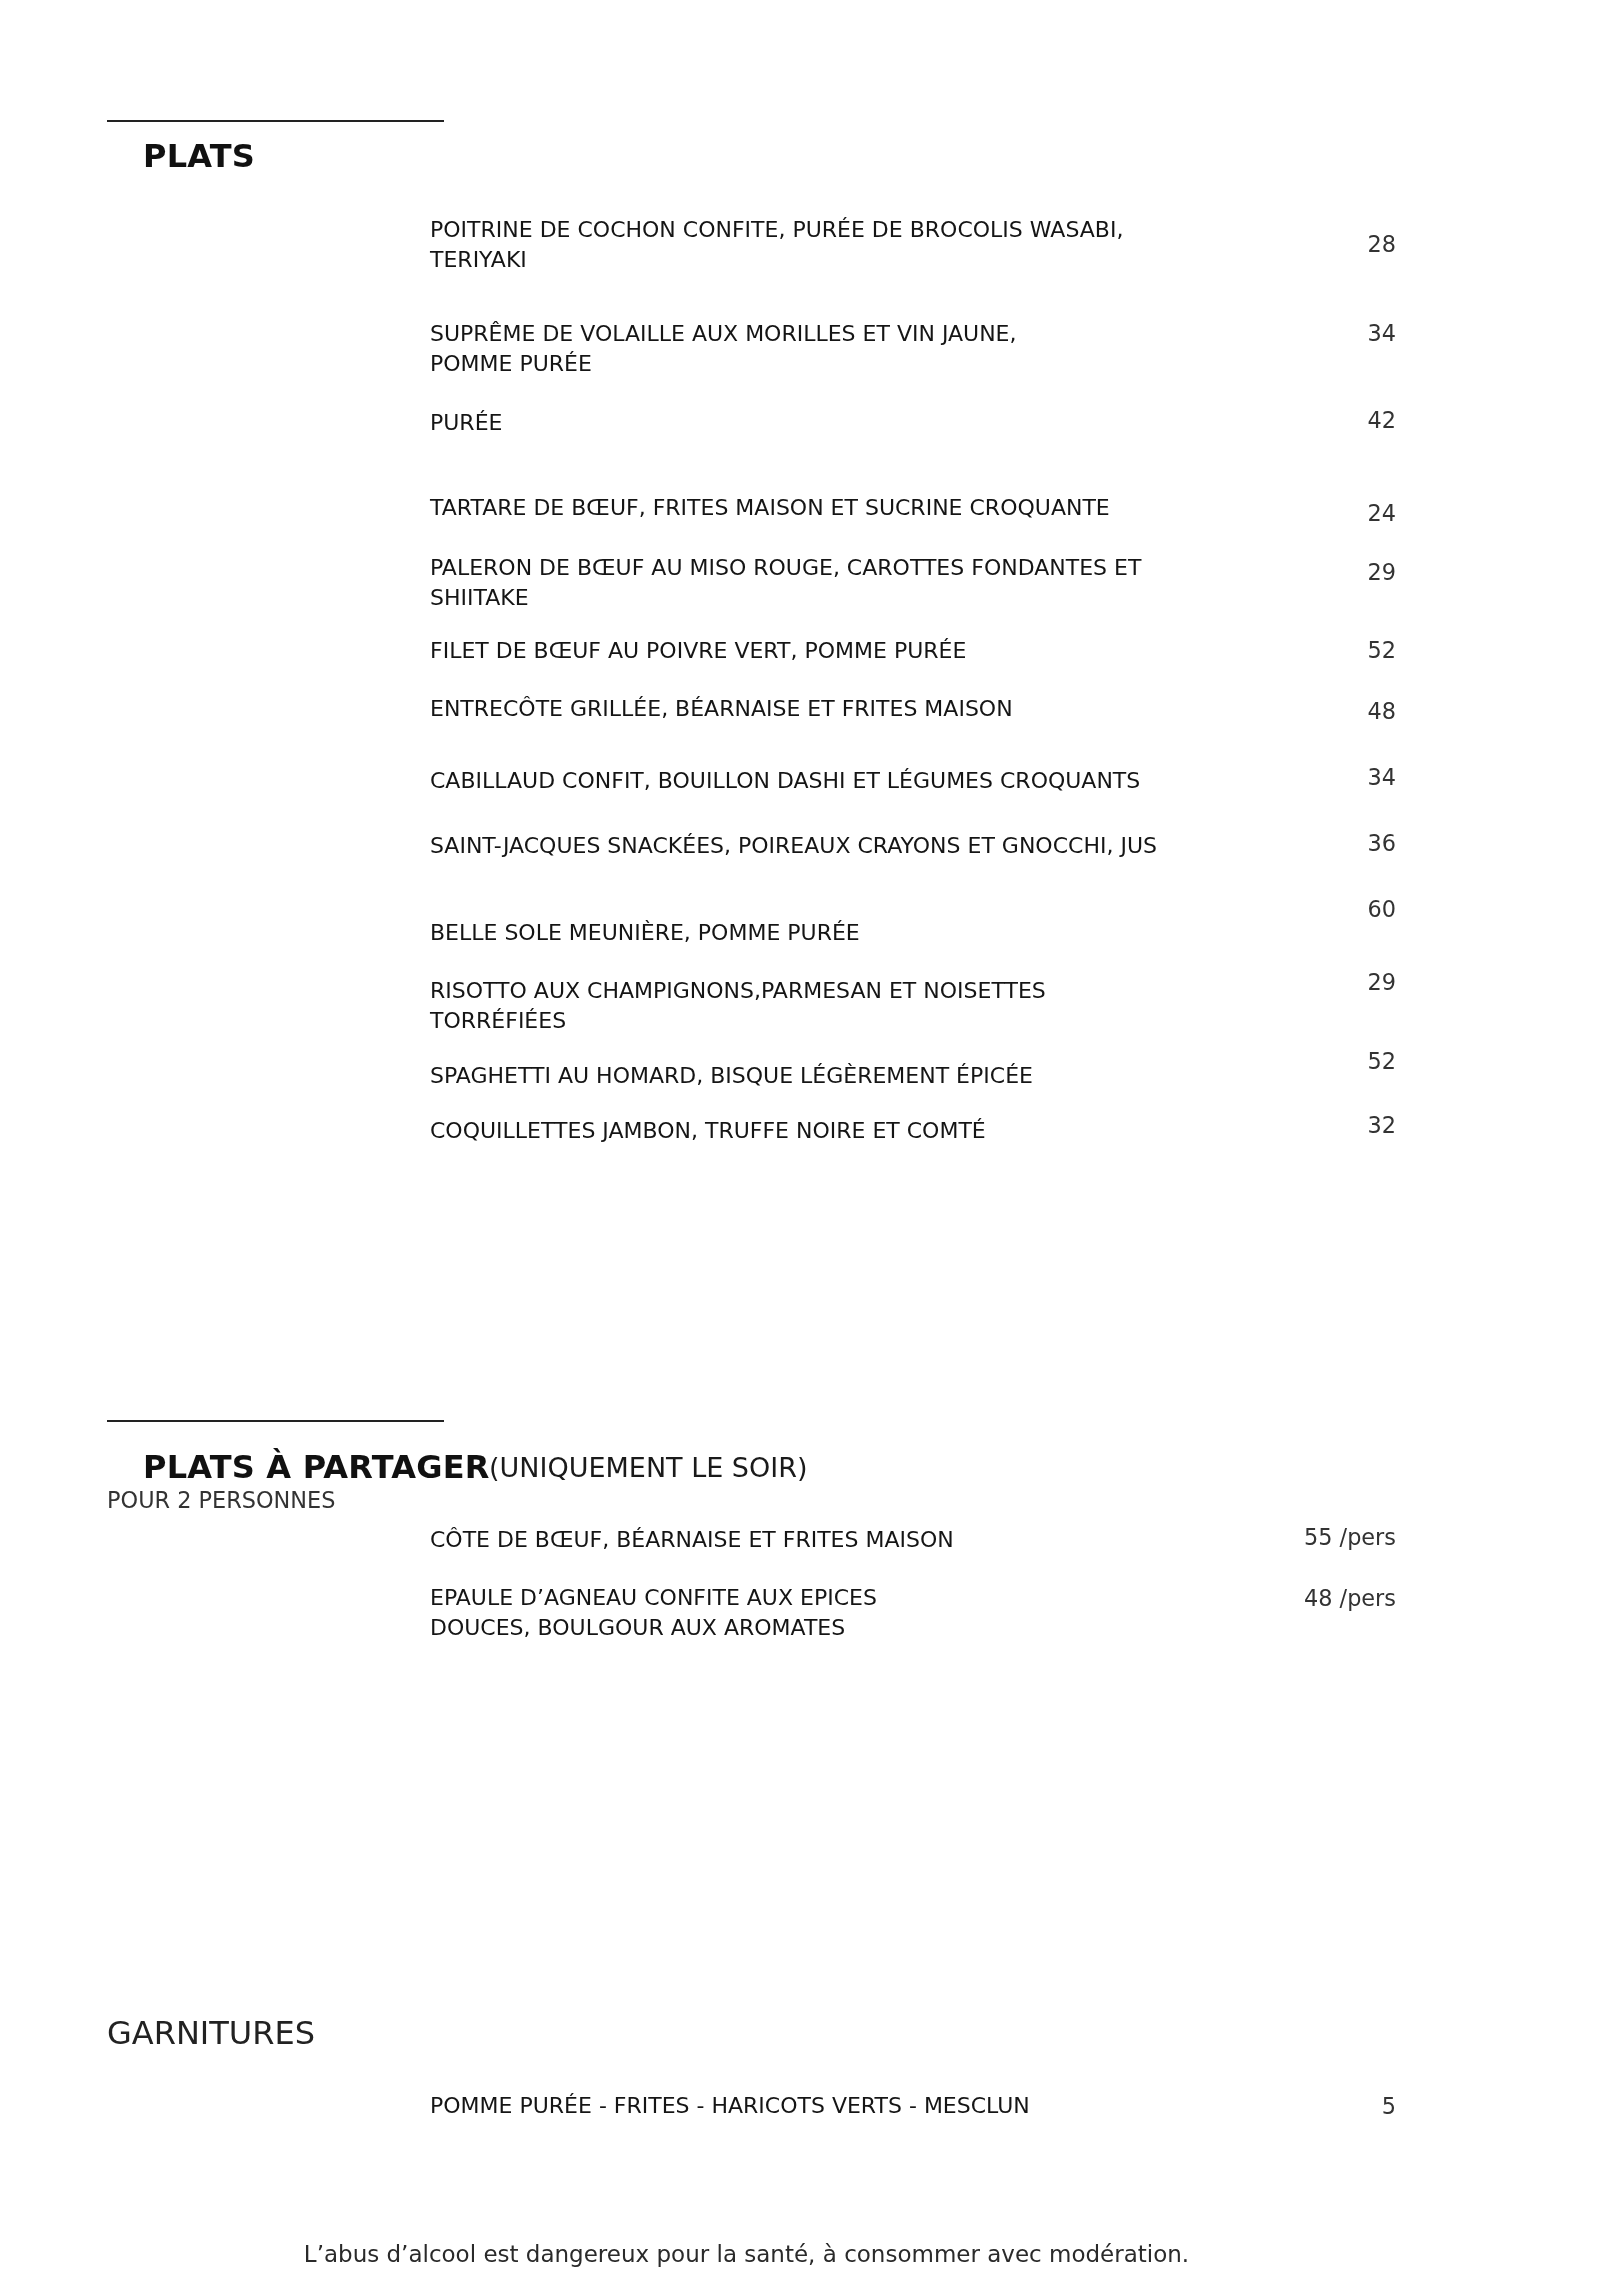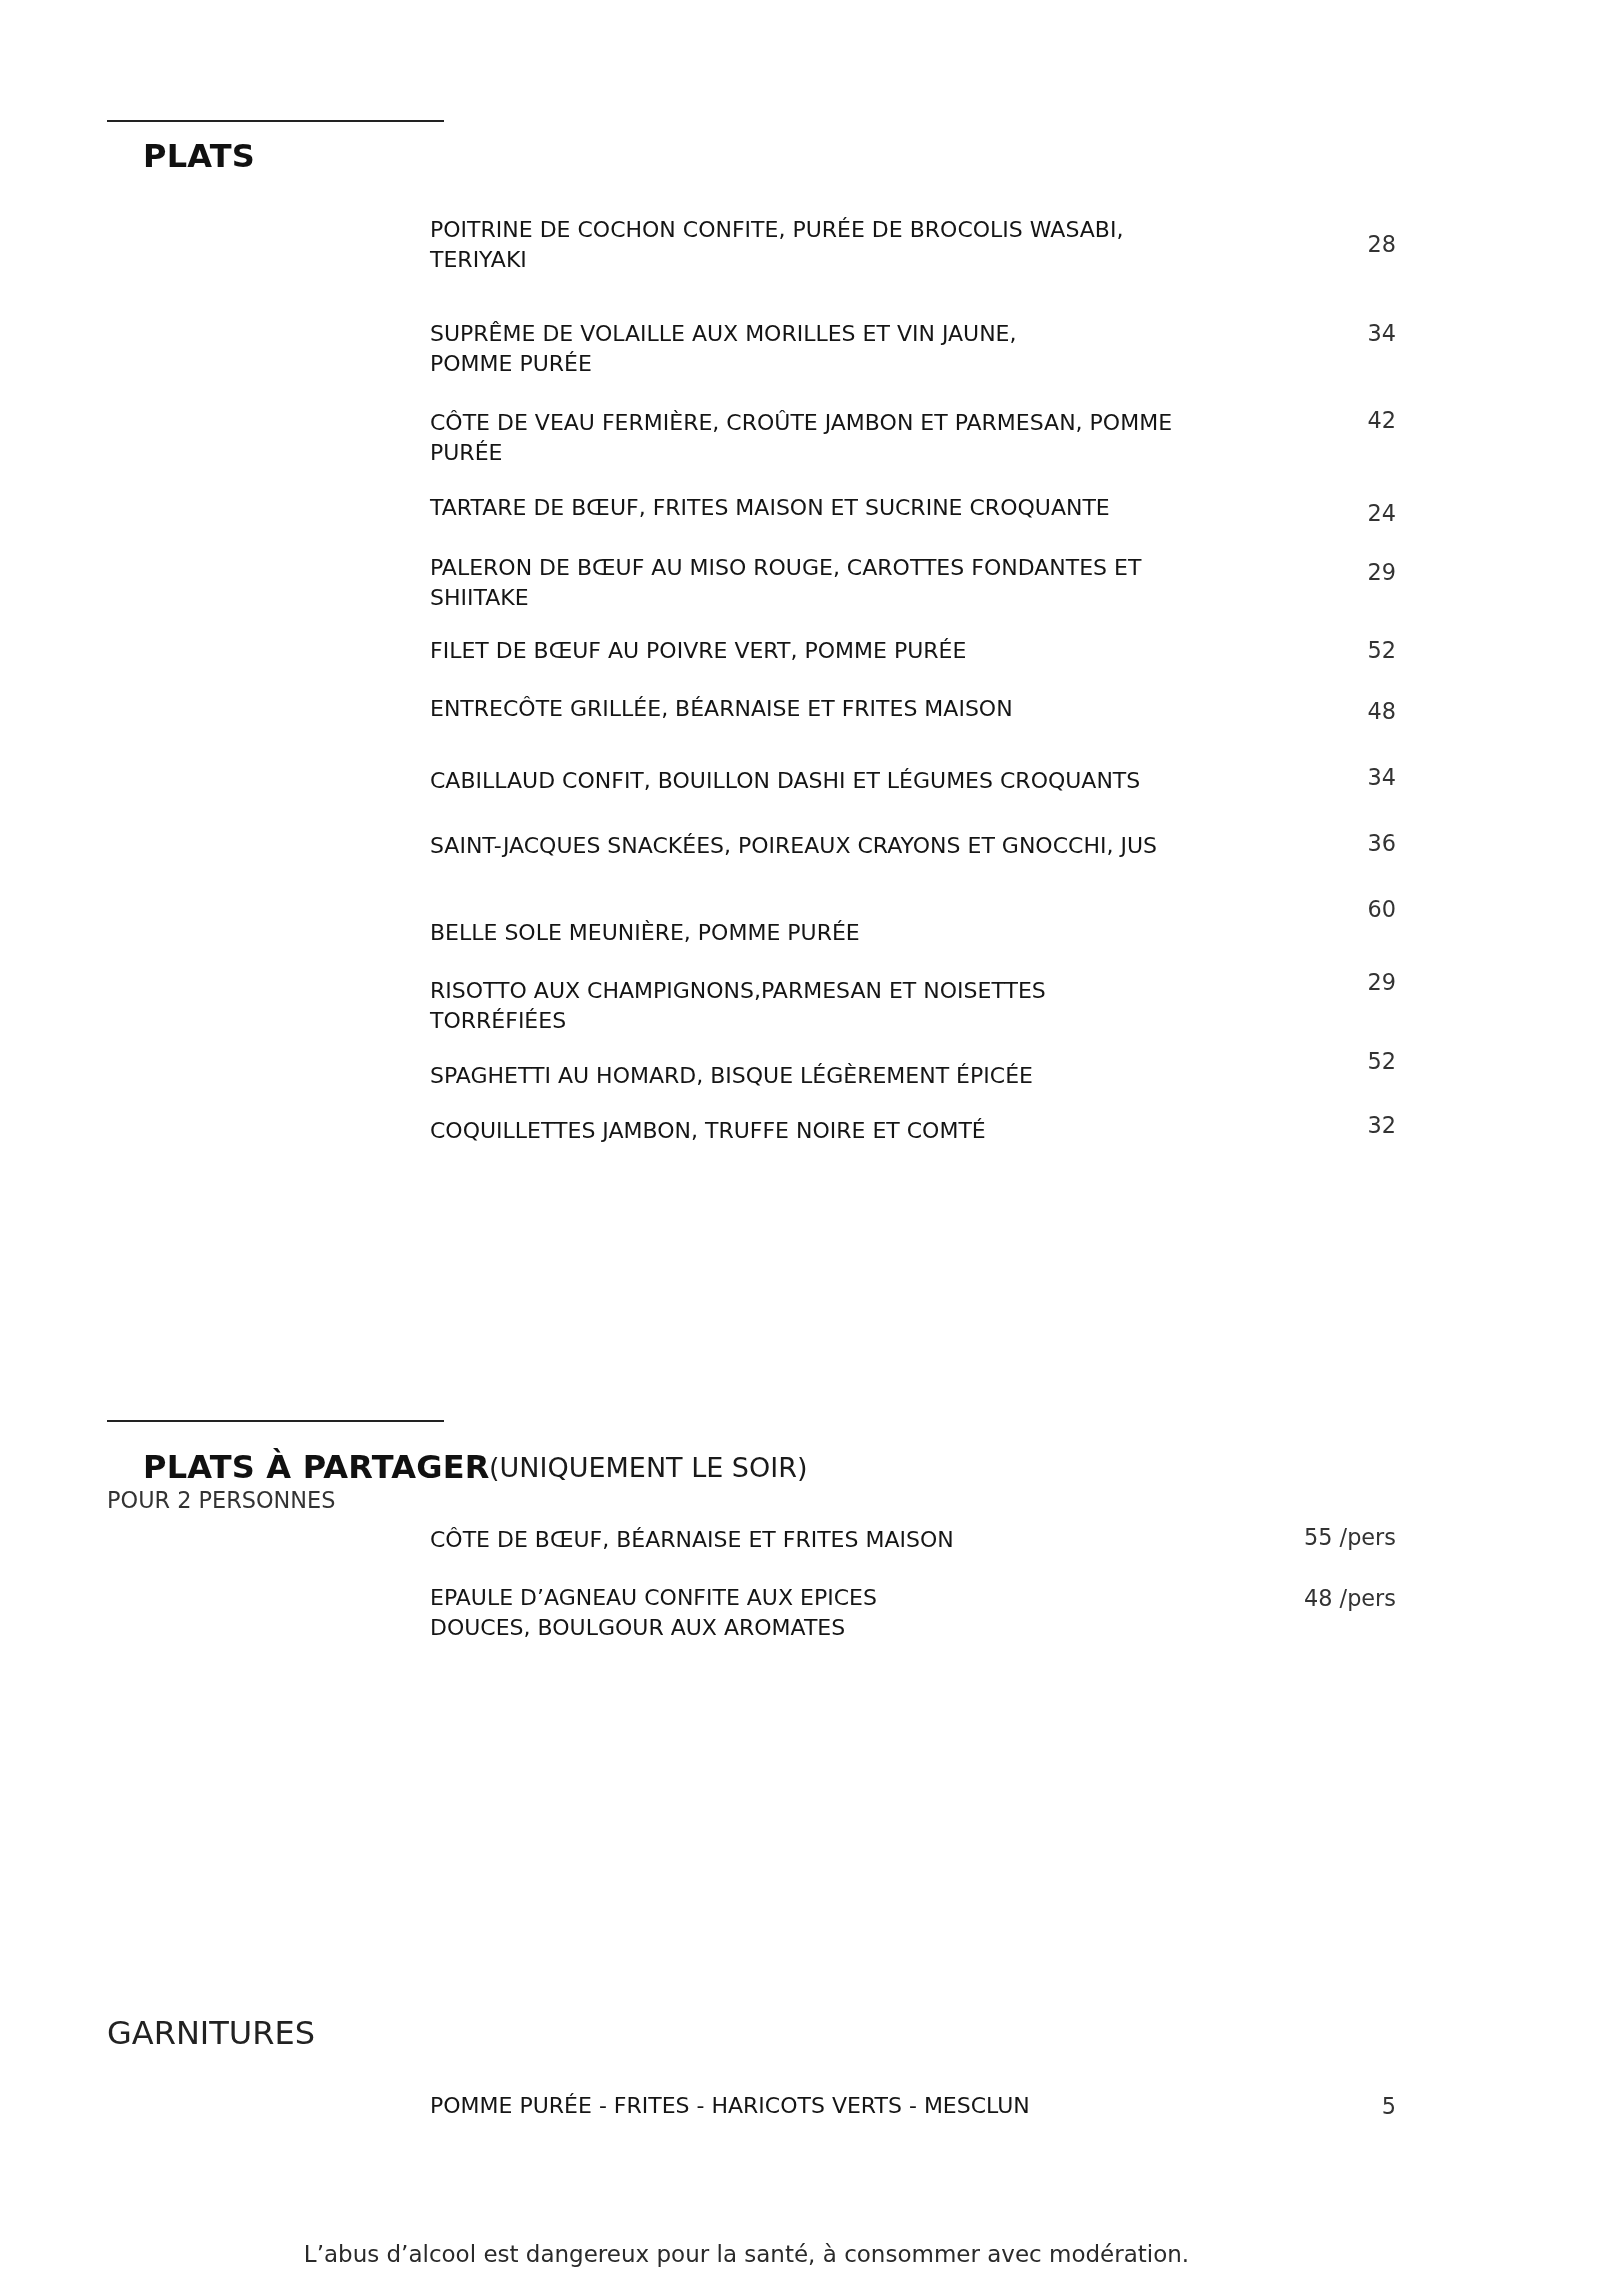--- a/index.html
+++ b/index.html
@@ -104,21 +104,20 @@
   </div>
   <div class="price" style="top:229px;">28</div>
 
   <div class="item" style="top:319px;">
     <span class="line">SUPRÊME DE VOLAILLE AUX MORILLES ET VIN JAUNE,</span>
     <span class="line">POMME PURÉE</span>
   </div>
   <div class="price" style="top:318px;">34</div>
 
   <div class="item" style="top:408px;">
-    <span class="line">CÔTE DE VEAU FERMIÈRE, CROÛTE JAMBON ET PARMESAN, POMME</span>
     <span class="line">PURÉE</span>
   </div>
   <div class="price" style="top:405px;">42</div>
 
   <div class="item" style="top:493px;">
     <span class="line">TARTARE DE BŒUF, FRITES MAISON ET SUCRINE CROQUANTE</span>
   </div>
   <div class="price" style="top:498px;">24</div>
 
   <div class="item" style="top:553px;">

